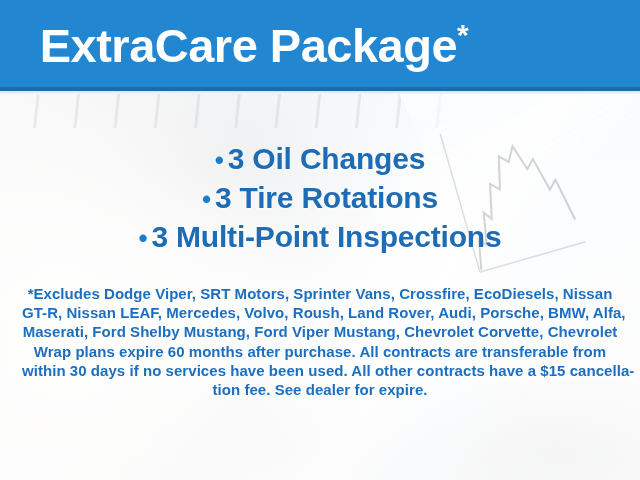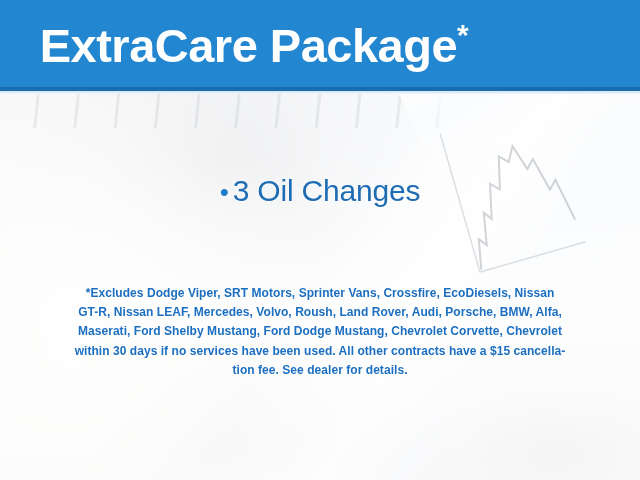--- a/index.html
+++ b/index.html
@@ -159,42 +159,41 @@
   .benefits {
     position: absolute;
     left: 0;
     top: 140px;
     width: 640px;
     text-align: center;
   }
   .benefit-line {
     color: #1d6cb4;
     font-size: 30px;
-    font-weight: normal;
+    font-weight: bold;
     line-height: 38px;
     letter-spacing: -0.2px;
     white-space: nowrap;
     text-shadow: 0 1px 2px rgba(255,255,255,0.85);
-    margin-top: 32px;
   }
   .benefit-line .bullet {
     color: #1e7cc8;
     font-size: 26px;
     padding-right: 4px;
   }
 
   
   .disclaimer {
     position: absolute;
     left: 22px;
     top: 284px;
     width: 596px;
     text-align: center;
     color: #1c6fc0;
-    font-size: 12px;
+    font-size: 15px;
     font-weight: bold;
     line-height: 19.2px;
     letter-spacing: 0.05px;
     text-shadow: 0 1px 1px rgba(255,255,255,0.9);
   }
   .disclaimer .dline { white-space: nowrap; display: block; }
 </style>
 </head>
 <body>
 
@@ -209,23 +208,26 @@
     <line x1="6" y1="152" x2="116" y2="152" stroke="#8d96a2" stroke-width="1.5"></line>
   </svg>
 
   <div class="banner"></div>
   <div class="banner-underline"></div>
   <div class="banner-glow"></div>
   <div class="banner-title"><span>ExtraCare Package</span><span class="asterisk">*</span></div>
 
   <div class="benefits">
     <div class="benefit-line"><span class="bullet">•</span><span>3 Oil Changes</span></div>
+    <div class="benefit-line"><span class="bullet">•</span><span>3 Tire Rotations</span></div>
+    <div class="benefit-line"><span class="bullet">•</span><span>3 Multi-Point Inspections</span></div>
   </div>
 
   <div class="disclaimer">
     <span class="dline">*Excludes Dodge Viper, SRT Motors, Sprinter Vans, Crossfire, EcoDiesels, Nissan</span>
     <span class="dline">GT-R, Nissan LEAF, Mercedes, Volvo, Roush, Land Rover, Audi, Porsche, BMW, Alfa,</span>
-    <span class="dline">Maserati, Ford Shelby Mustang, Ford Dodge Mustang, Chevrolet Corvette, Chevrolet</span>
+    <span class="dline">Maserati, Ford Shelby Mustang, Ford Viper Mustang, Chevrolet Corvette, Chevrolet</span>
+    <span class="dline">Wrap plans expire 60 months after purchase. All contracts are transferable from</span>
     <span class="dline">within 30 days if no services have been used. All other contracts have a $15 cancella-</span>
-    <span class="dline">tion fee. See dealer for details.</span>
+    <span class="dline">tion fee. See dealer for expire.</span>
   </div>
 
 </div>
 
 </body></html>

